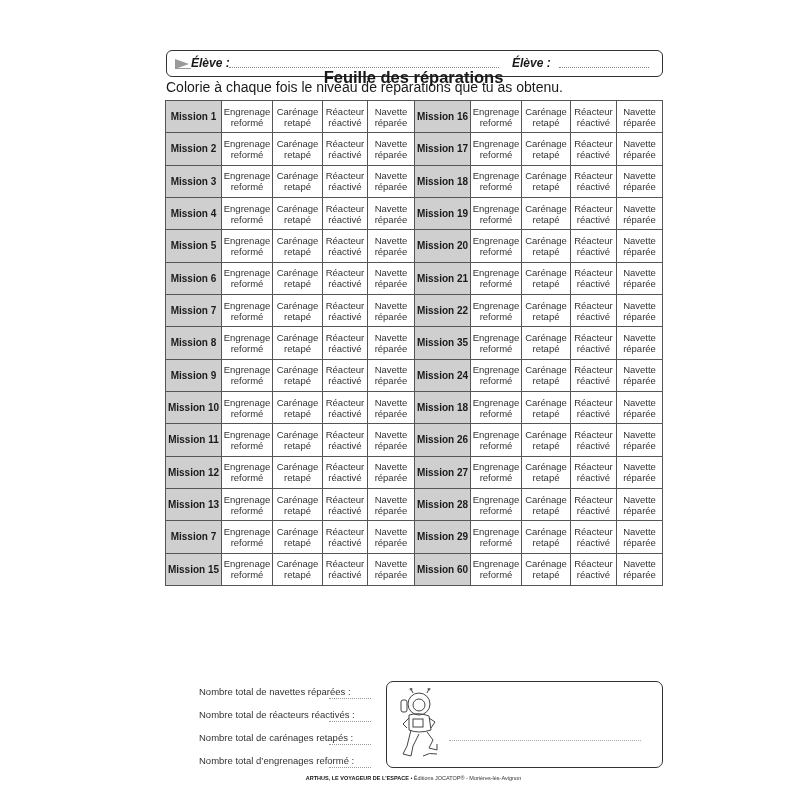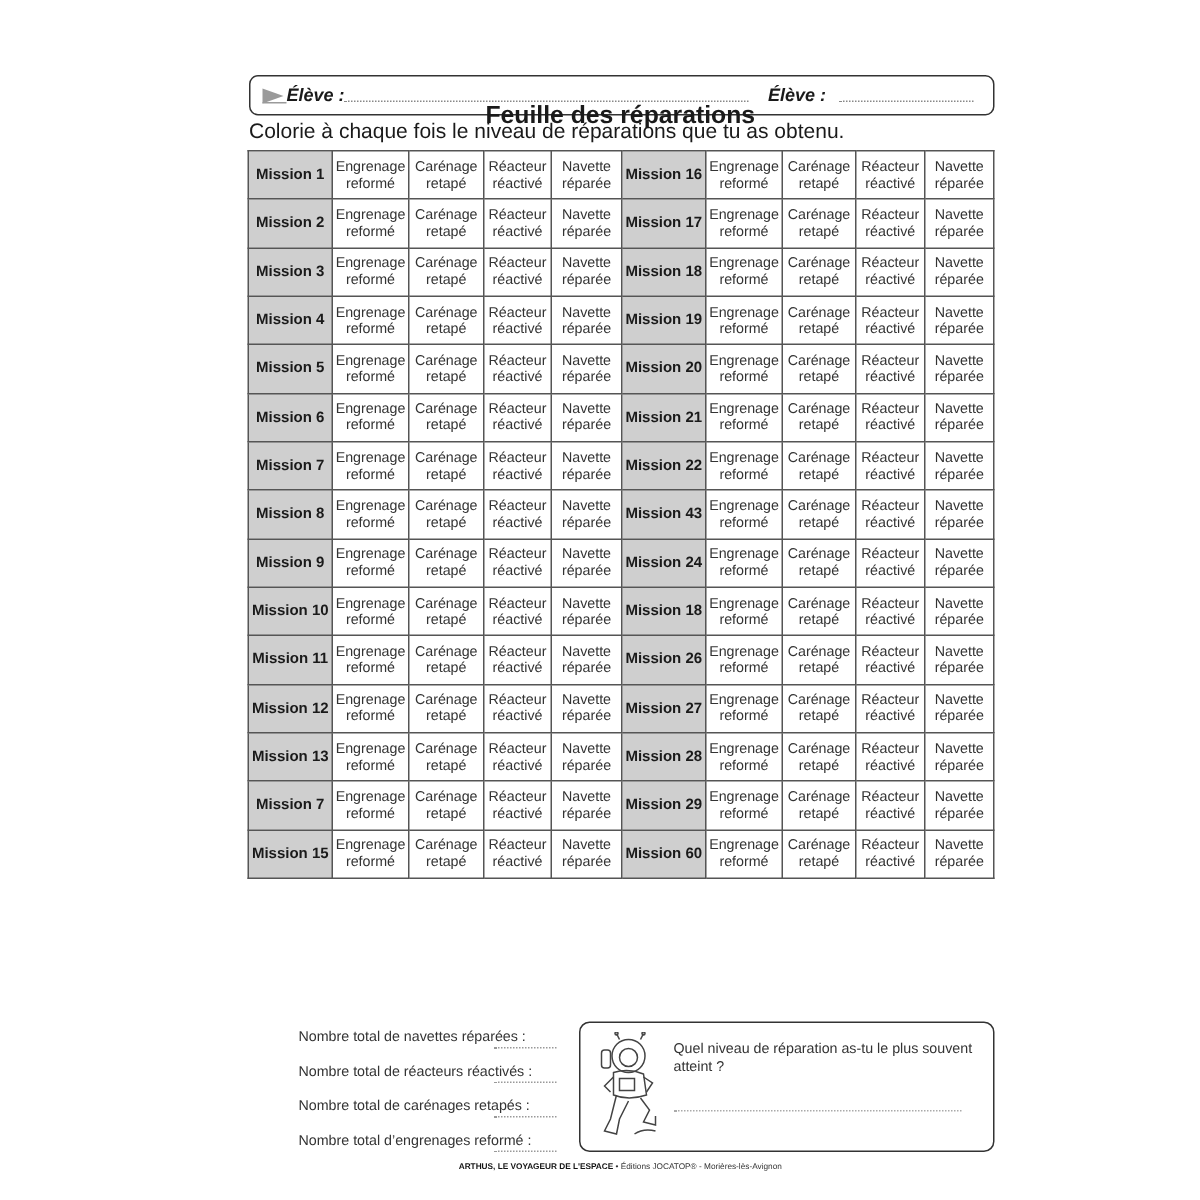--- a/index.html
+++ b/index.html
@@ -327,21 +327,21 @@
           <div>retapé</div>
         </td>
         <td class="cell">
           <div>Réacteur</div>
           <div>réactivé</div>
         </td>
         <td class="cell">
           <div>Navette</div>
           <div>réparée</div>
         </td>
-        <td class="mission">Mission 43</td>
+        <td class="mission">Mission 35</td>
         <td class="cell">
           <div>Engrenage</div>
           <div>reformé</div>
         </td>
         <td class="cell">
           <div>Carénage</div>
           <div>retapé</div>
         </td>
         <td class="cell">
           <div>Réacteur</div>
@@ -638,19 +638,18 @@
       <rect x="8" y="12" width="6" height="12" rx="2"></rect>
       <path d="M16 27 Q26 24 36 28 L38 42 Q26 46 16 42 Z"></path>
       <rect x="20" y="31" width="10" height="8"></rect>
       <path d="M16 30 L10 36 L14 40"></path>
       <path d="M36 30 L42 34 L38 40"></path>
       <path d="M18 42 L14 58 L10 66 L18 68 L20 58 L26 46"></path>
       <path d="M34 44 L40 52 L36 60 L44 62 L44 56"></path>
       <path d="M30 68 Q36 64 44 66"></path>
     </g>
   </svg>
-  <div class="q-text">Quel niveau de réparation as-tu le plus souvent atteint ?</div>
   <div class="q-line"></div>
 </div>
 
 <div class="footer">
   <b>ARTHUS, LE VOYAGEUR DE L'ESPACE</b><span> • </span><span>Éditions JOCATOP® - Morières-lès-Avignon</span>
 </div>
 
 </body></html>

